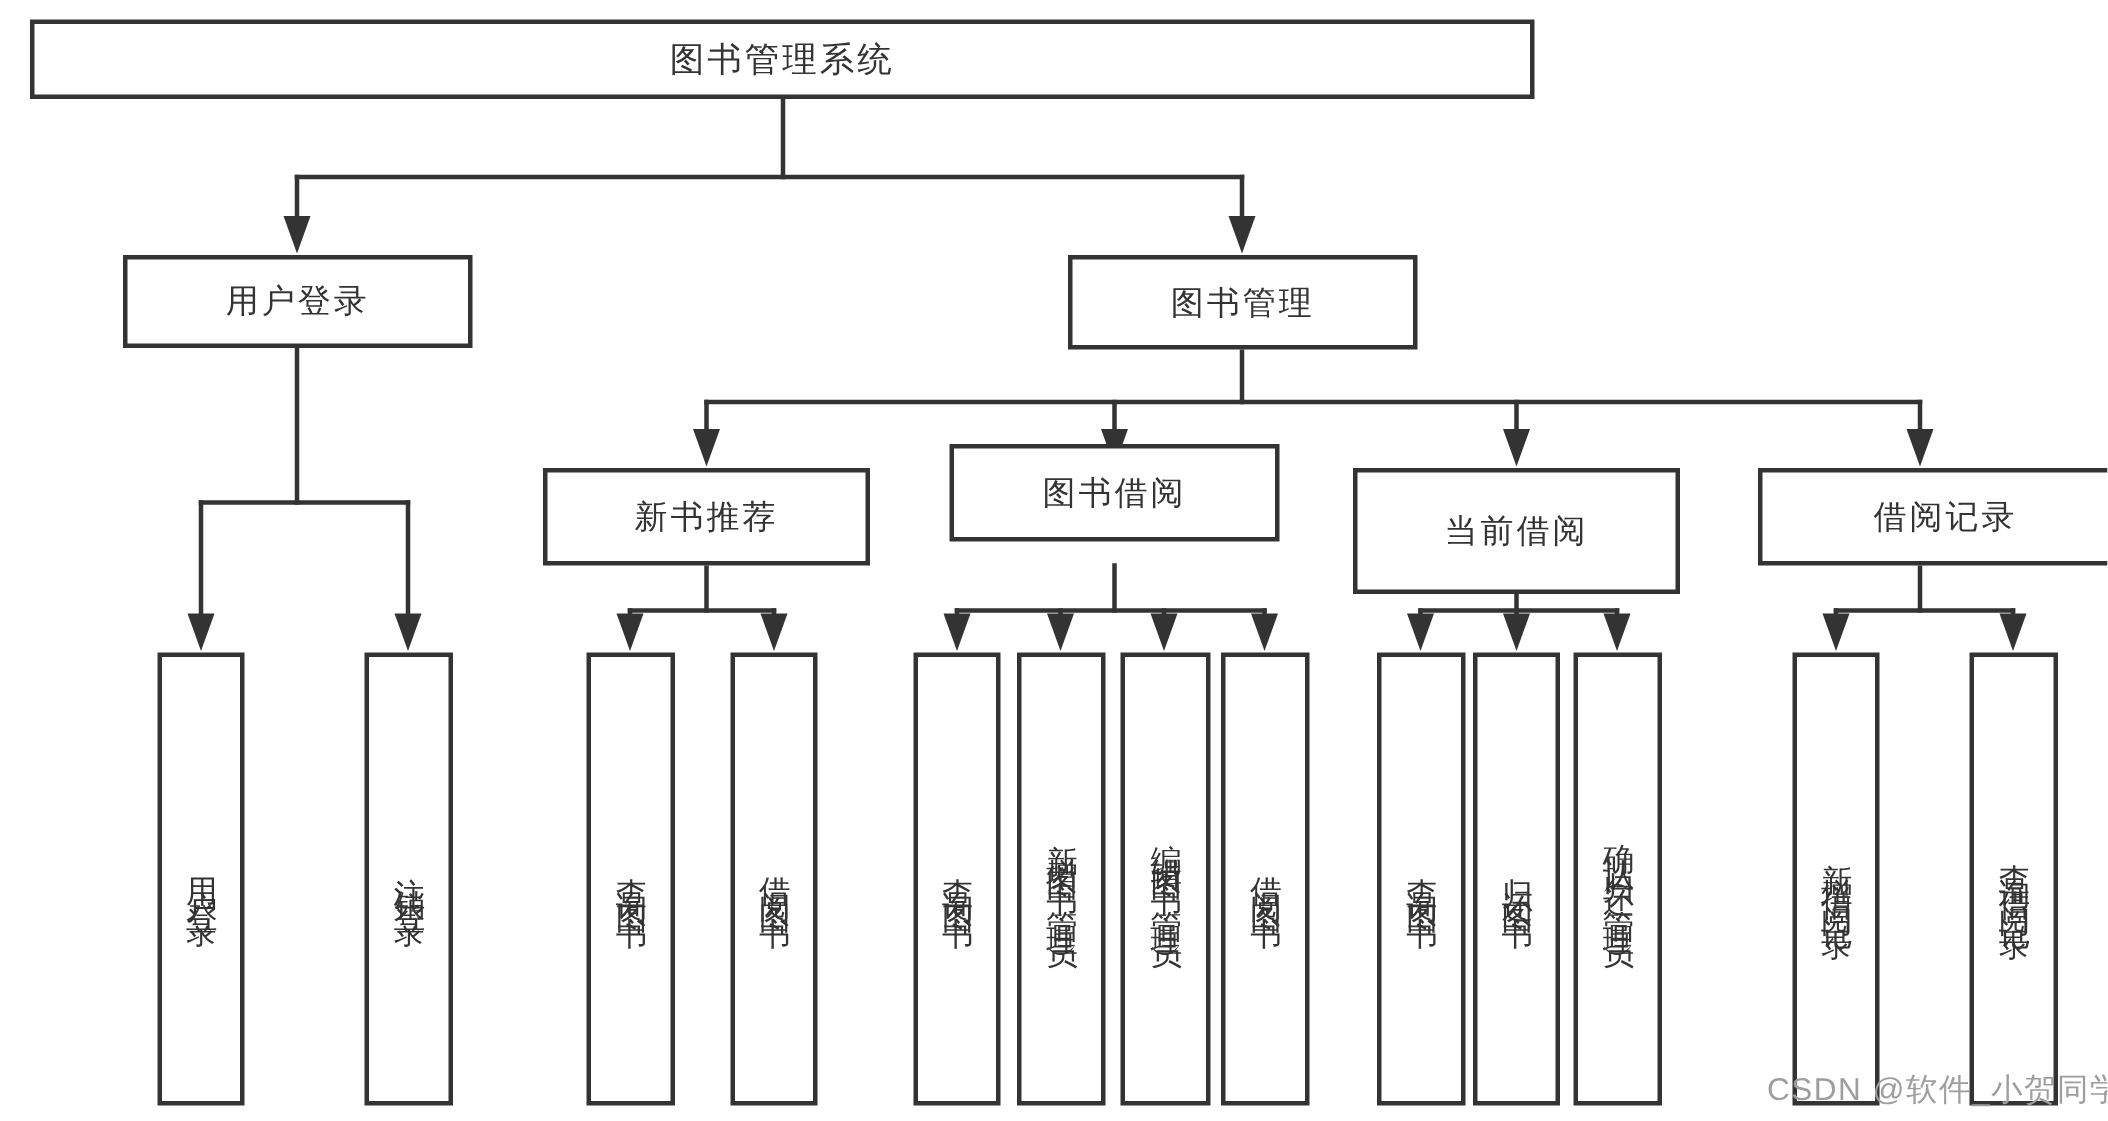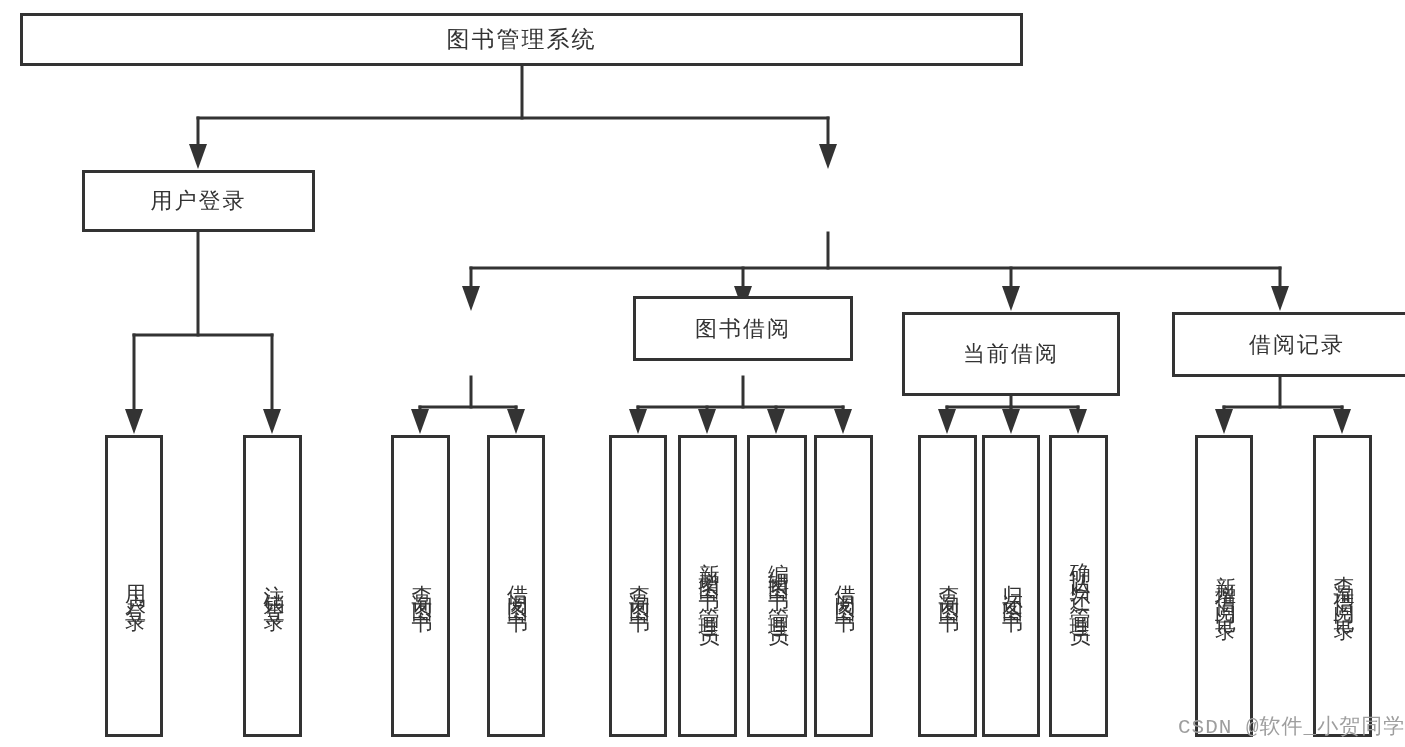--- a/index.html
+++ b/index.html
@@ -1,18 +1,18 @@
 <!DOCTYPE html>
 <html><head>
 <meta charset="utf-8">
 <style>
   html,body{margin:0;padding:0;background:#ffffff;}
   .canvas{
     position:relative;width:1405px;height:747px;background:#ffffff;
-    font-family:Liberation Mono, monospace;color:#333333;overflow:hidden;
+    font-family:Liberation Sans, sans-serif;color:#333333;overflow:hidden;
   }
   .wires{position:absolute;left:0;top:0;z-index:0;}
   .node{
     position:absolute;box-sizing:border-box;border:3px solid #333333;background:#ffffff;
     display:flex;align-items:center;justify-content:center;z-index:1;
   }
   .hbox .htext{font-size:22px;letter-spacing:2px;color:#333333;}
   .hbox--root .htext{font-size:23px;}
   .vbox .vtext{
     writing-mode:vertical-rl;text-orientation:mixed;
@@ -96,21 +96,27 @@
     </g>
   </svg>
 
   <div class="node hbox hbox--root" style="left:20px;top:13px;width:1003px;height:53px">
     <span class="htext">图书管理系统</span>
   </div>
 
   <div class="node hbox" style="left:82px;top:170px;width:233px;height:62px">
     <span class="htext">用户登录</span>
   </div>
+  <div class="node hbox" style="left:712px;top:170px;width:233px;height:63px">
+    <span class="htext">图书管理</span>
+  </div>
 
+  <div class="node hbox" style="left:362px;top:312px;width:218px;height:65px">
+    <span class="htext">新书推荐</span>
+  </div>
   <div class="node hbox" style="left:633px;top:296px;width:220px;height:65px">
     <span class="htext">图书借阅</span>
   </div>
   <div class="node hbox" style="left:902px;top:312px;width:218px;height:84px">
     <span class="htext">当前借阅</span>
   </div>
   <div class="node hbox" style="left:1172px;top:312px;width:250px;height:65px">
     <span class="htext">借阅记录</span>
   </div>
 

